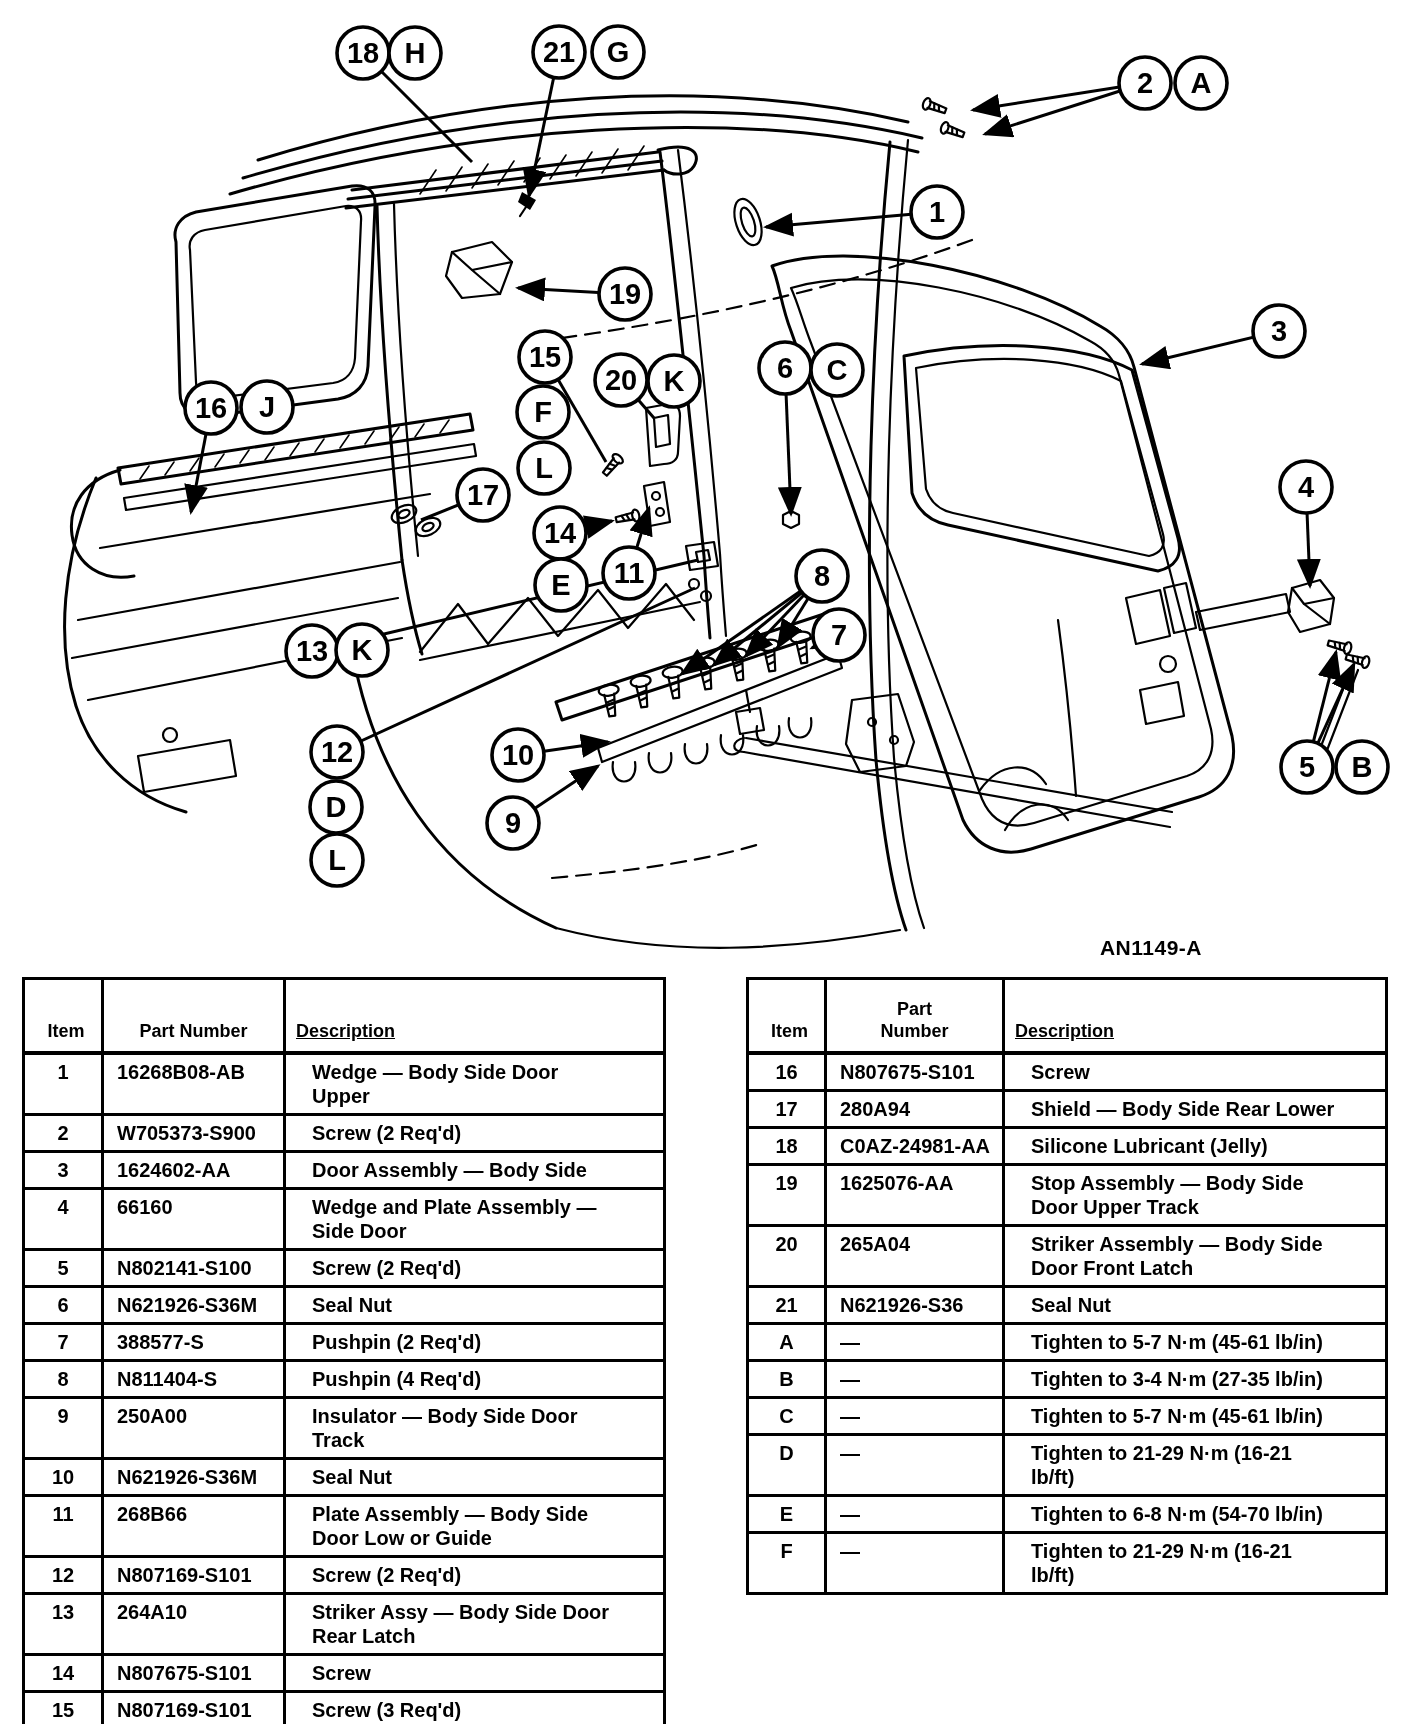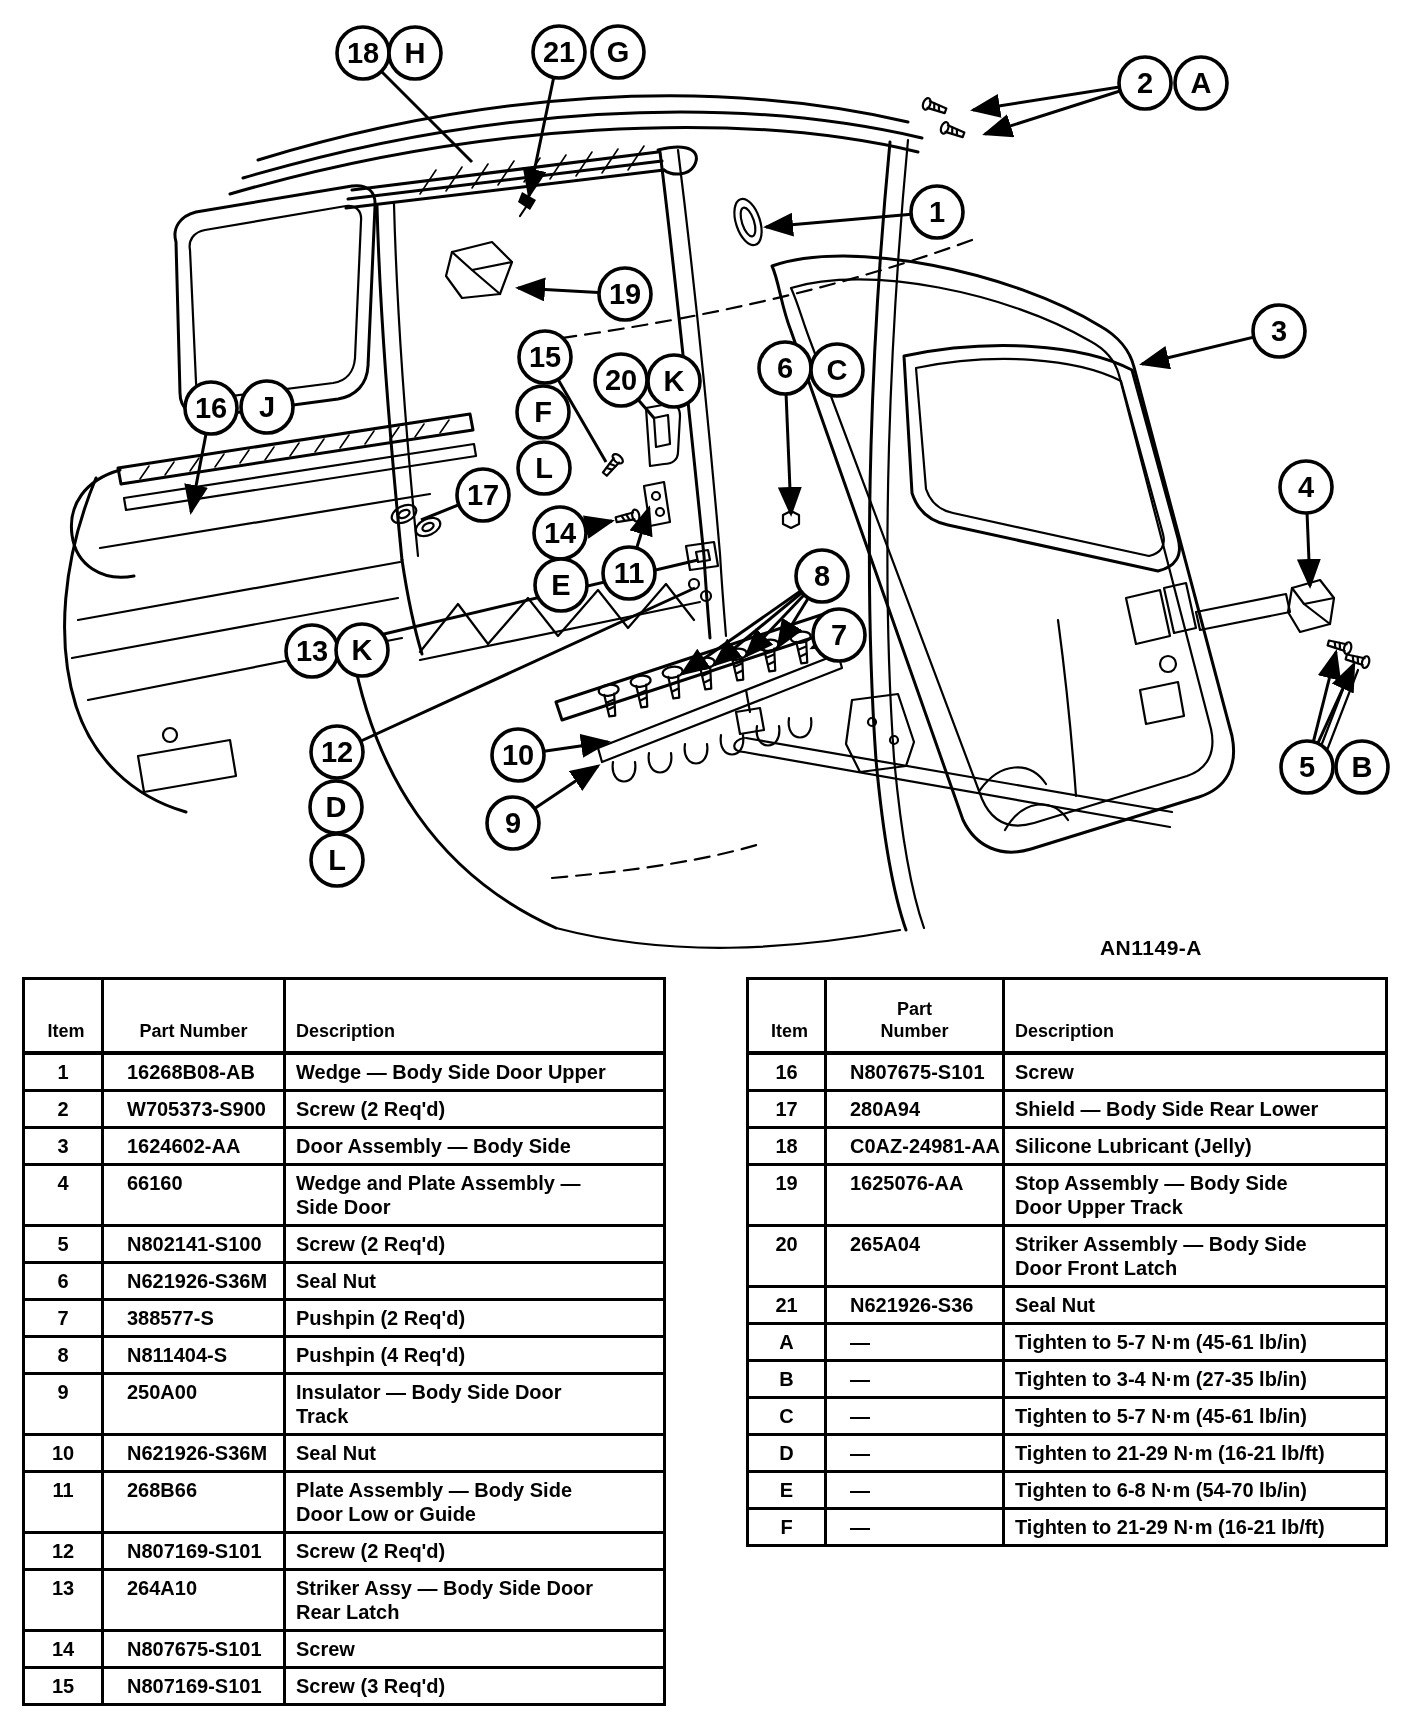--- a/index.html
+++ b/index.html
@@ -29,25 +29,25 @@
   }
   #table-left{left:22px;top:977px;width:641px;}
   #table-right{left:746px;top:977px;width:639px;}
   .parts-table th,.parts-table td{border:3px solid #000;overflow:hidden;}
   .parts-table th{
     vertical-align:bottom;font-size:18px;padding:10px 6px 8px 6px;
     border-bottom:4px solid #000;height:74px;box-sizing:border-box;
   }
   .parts-table th.item{text-align:center;padding-left:12px;}
   .parts-table th.part{text-align:center;padding-left:34px;padding-right:34px;}
-  .parts-table th.desc{text-align:left;padding-left:10px;}
+  .parts-table th.desc{text-align:left;padding-left:10px;text-decoration:underline;}
   .parts-table td{vertical-align:top;padding:5px 6px 5px 6px;}
   .parts-table td.item{text-align:center;}
-  .parts-table td.part{padding-left:23px;white-space:nowrap;margin-top:37px;}
-  .parts-table td.desc{padding-left:10px;padding-right:48px;}
+  .parts-table td.part{padding-left:13px;white-space:nowrap;margin-top:37px;}
+  .parts-table td.desc{padding-left:26px;padding-right:48px;}
 </style>
 </head>
 <body>
 
 <div id="stage">
 
   <svg id="diagram" width="1408" height="965" viewBox="0 0 1408 965" xmlns="http://www.w3.org/2000/svg">
     <defs>
       <marker id="arrowhead" markerWidth="11" markerHeight="9" refX="9" refY="4" orient="auto">
         <path d="M0,0 L10,4 L0,8 Z" fill="#000"></path>

